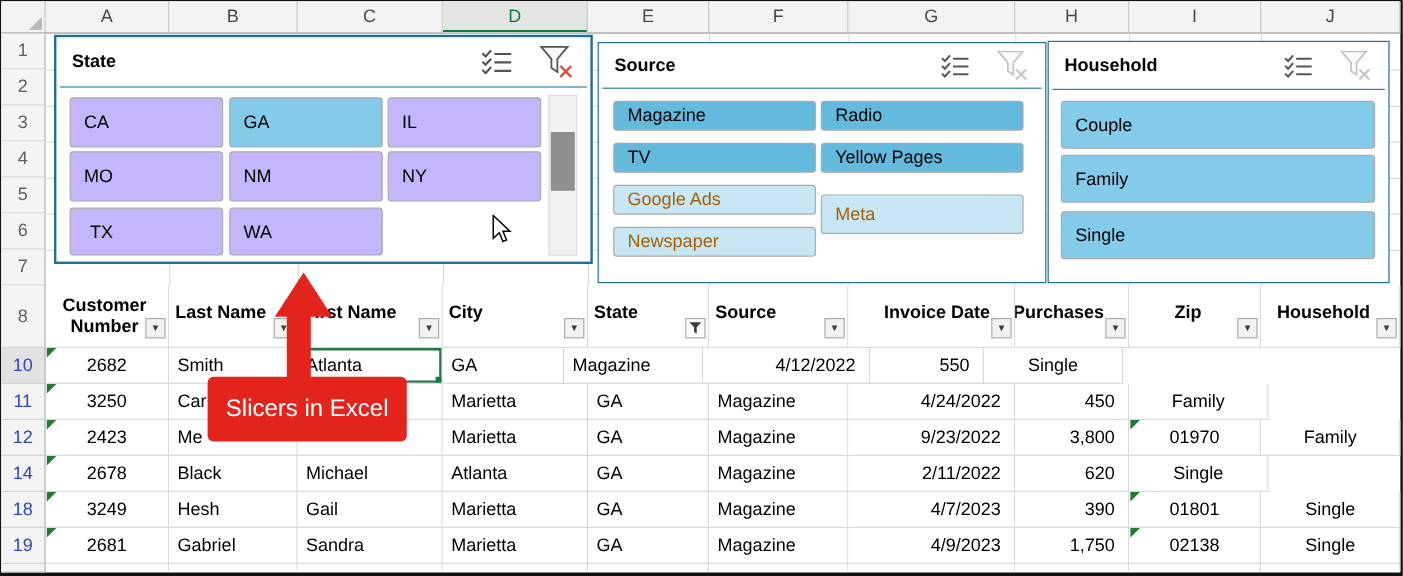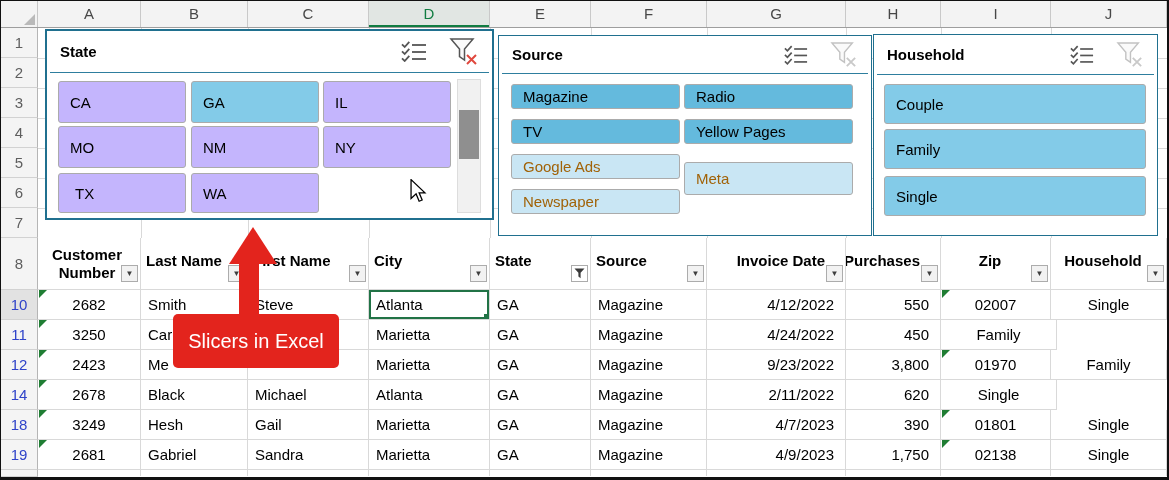--- a/index.html
+++ b/index.html
@@ -187,33 +187,28 @@
           <span class="dd">▼</span>
         </div>
     </div>
 
     <div class="tr">
       <div class="td c0 ac">
           <span class="errtri"></span>
           <span>2682</span>
         </div>
       <div class="td c1">Smith</div>
-      <div class="td c2">Steve</div>
       <div class="td c3 selcell">
           <span>Atlanta</span>
           <span class="selhandle"></span>
         </div>
       <div class="td c4">GA</div>
       <div class="td c5">Magazine</div>
       <div class="td c6 ar">4/12/2022</div>
       <div class="td c7 ar">550</div>
-      <div class="td c8 ac">
-          <span class="errtri"></span>
-          <span>02007</span>
-        </div>
       <div class="td c9 ac">Single</div>
     </div>
 
     <div class="tr">
       <div class="td c0 ac">
           <span class="errtri"></span>
           <span>3250</span>
         </div>
       <div class="td c1">Car</div>
       <div class="td c2"></div>

